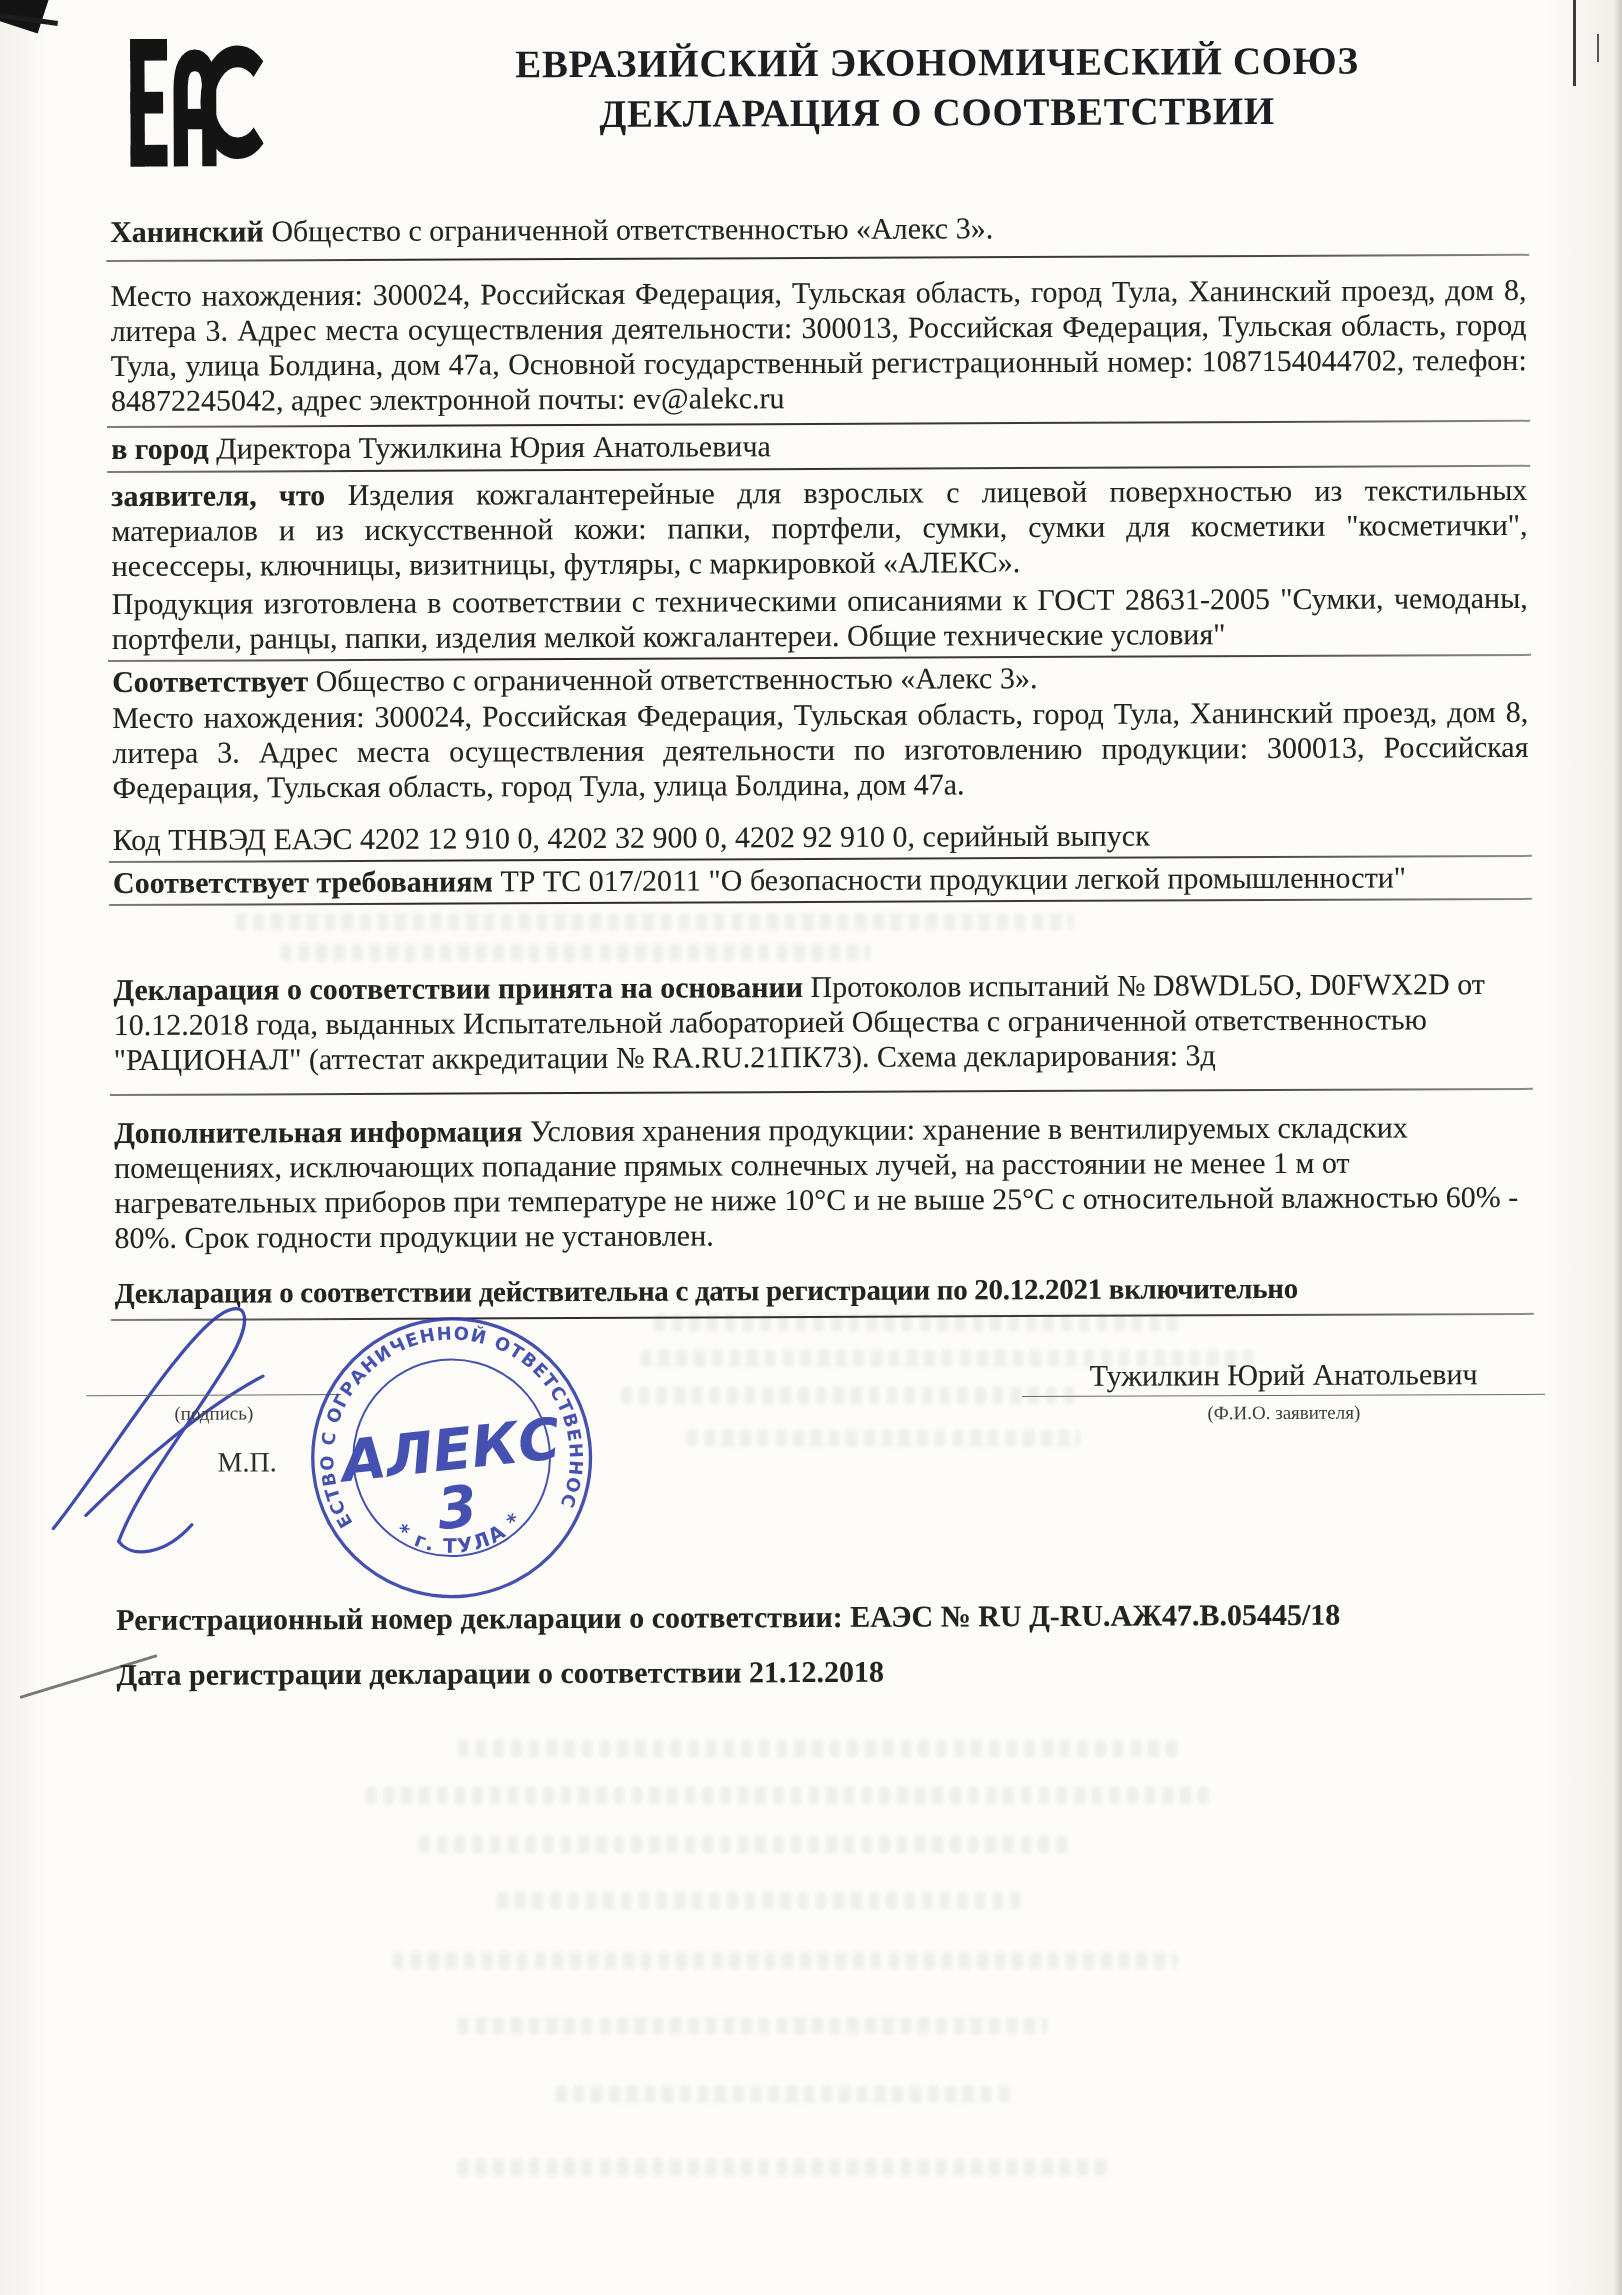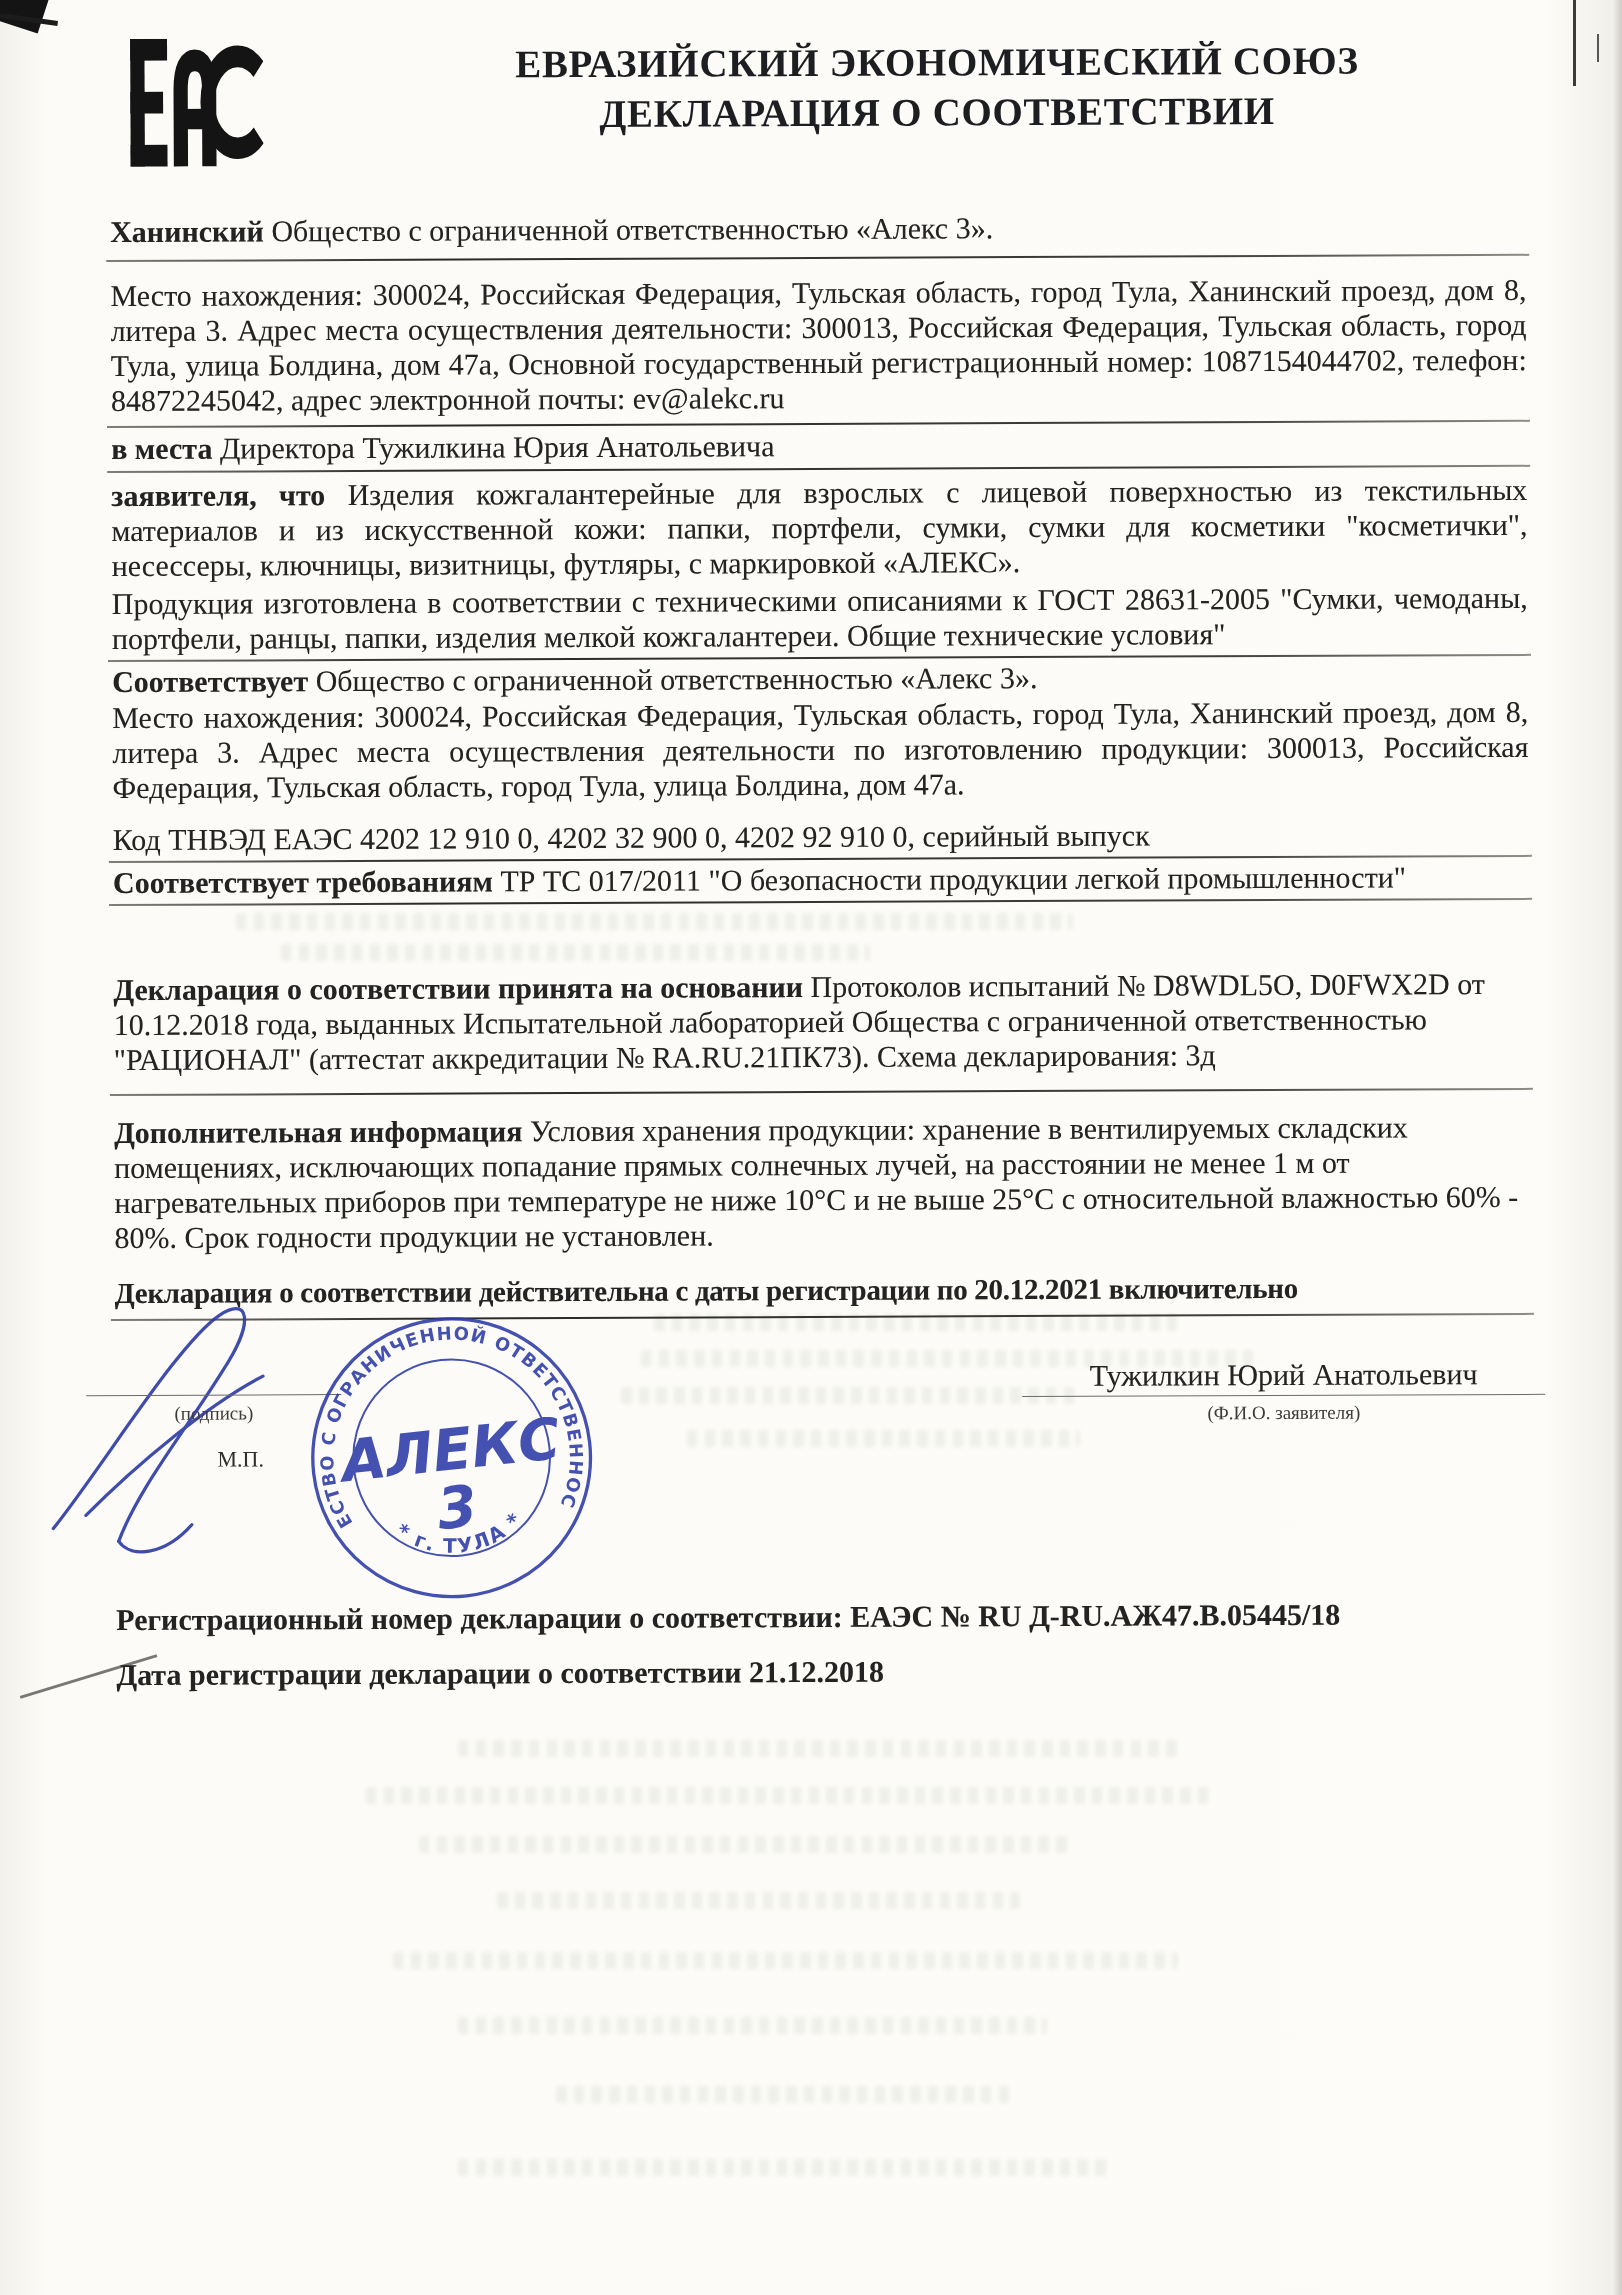--- a/index.html
+++ b/index.html
@@ -16,21 +16,21 @@
   .para{position:absolute;left:114px;width:1416px;font-size:30px;line-height:35px;margin:0;
     text-shadow:0 0 0.7px rgba(20,20,20,.25);}
   .just{text-align:justify;}
   .nowrap{white-space:nowrap;}
   .boldline{font-weight:bold;}
   .small{font-size:29px;letter-spacing:-0.3px;}
   .rule{position:absolute;left:110px;width:1423px;height:2px;
     background:linear-gradient(90deg,rgba(48,44,38,.6),rgba(24,23,21,.92) 22%,rgba(32,30,27,.85) 78%,rgba(55,50,42,.55));}
   .caption{position:absolute;font-size:19px;color:#3c3c3c;text-align:center;margin:0;}
   .fioline{position:absolute;height:1.3px;background:#6a6a6a;}
-  .mp{position:absolute;font-size:22px;color:#2e2e2e;margin:0;}
+  .mp{position:absolute;font-size:28px;color:#2e2e2e;margin:0;}
   .stamp{position:absolute;left:306px;top:1312px;width:289px;height:289px;
     color:var(--stamp-color,#2b3aa8);opacity:.88;transform:rotate(-6deg);}
   .sig{position:absolute;left:25px;top:1264px;width:347px;height:307px;
     color:var(--signature-color,#2c3aa6);opacity:.9;}
   .ghost{position:absolute;height:17px;border-radius:3.9px;
     background:repeating-linear-gradient(90deg,rgba(96,115,96,.55) 0 10.5px,rgba(96,115,96,0) 10.5px 17.7px);
     filter:blur(2px);opacity:.16;}
   .corner-mark{position:absolute;left:-10.5px;top:-13px;width:55px;height:39px;background:#141414;transform:rotate(18deg);}
   .corner-streak{position:absolute;left:0px;top:17px;width:58px;height:4.6px;background:#1c1c1c;transform:rotate(8deg);}
   .tr-line{position:absolute;left:1573px;top:0px;width:3.3px;height:86px;background:#3c3c3c;}
@@ -90,21 +90,21 @@
       <div>ЕВРАЗИЙСКИЙ ЭКОНОМИЧЕСКИЙ СОЮЗ</div>
       <div>ДЕКЛАРАЦИЯ О СООТВЕТСТВИИ</div>
     </div>
 
     <p class="para" style="top:211px"><b>Ханинский</b> <span>Общество с ограниченной ответственностью «Алекс 3».</span></p>
     <div class="rule" style="top:257px"></div>
 
     <p class="para just" style="top:275px">Место нахождения: 300024, Российская Федерация, Тульская область, город Тула, Ханинский проезд, дом 8, литера 3. Адрес места осуществления деятельности: 300013, Российская Федерация, Тульская область, город Тула, улица Болдина, дом 47а, Основной государственный регистрационный номер: 1087154044702, телефон: 84872245042, адрес электронной почты: ev@alekc.ru</p>
     <div class="rule" style="top:423px"></div>
 
-    <p class="para" style="top:428px"><b>в места</b> <span>Директора Тужилкина Юрия Анатольевича</span></p>
+    <p class="para" style="top:428px"><b>в город</b> <span>Директора Тужилкина Юрия Анатольевича</span></p>
     <div class="rule" style="top:468px"></div>
 
     <p class="para just" style="top:475px"><b>заявителя, что</b> <span>Изделия кожгалантерейные для взрослых с лицевой поверхностью из текстильных материалов и из искусственной кожи: папки, портфели, сумки, сумки для косметики "косметички", несессеры, ключницы, визитницы, футляры, с маркировкой «АЛЕКС».</span></p>
     <p class="para just" style="top:583px">Продукция изготовлена в соответствии с техническими описаниями к ГОСТ 28631-2005 "Сумки, чемоданы, портфели, ранцы, папки, изделия мелкой кожгалантереи. Общие технические условия"</p>
     <div class="rule" style="top:657px"></div>
 
     <p class="para" style="top:661px"><b>Соответствует</b> <span>Общество с ограниченной ответственностью «Алекс 3».</span></p>
     <p class="para just" style="top:697px">Место нахождения: 300024, Российская Федерация, Тульская область, город Тула, Ханинский проезд, дом 8, литера 3. Адрес места осуществления деятельности по изготовлению продукции: 300013, Российская Федерация, Тульская область, город Тула, улица Болдина, дом 47а.</p>
 
     <p class="para" style="top:819px">Код ТНВЭД ЕАЭС 4202 12 910 0, 4202 32 900 0, 4202 92 910 0, серийный выпуск</p>

